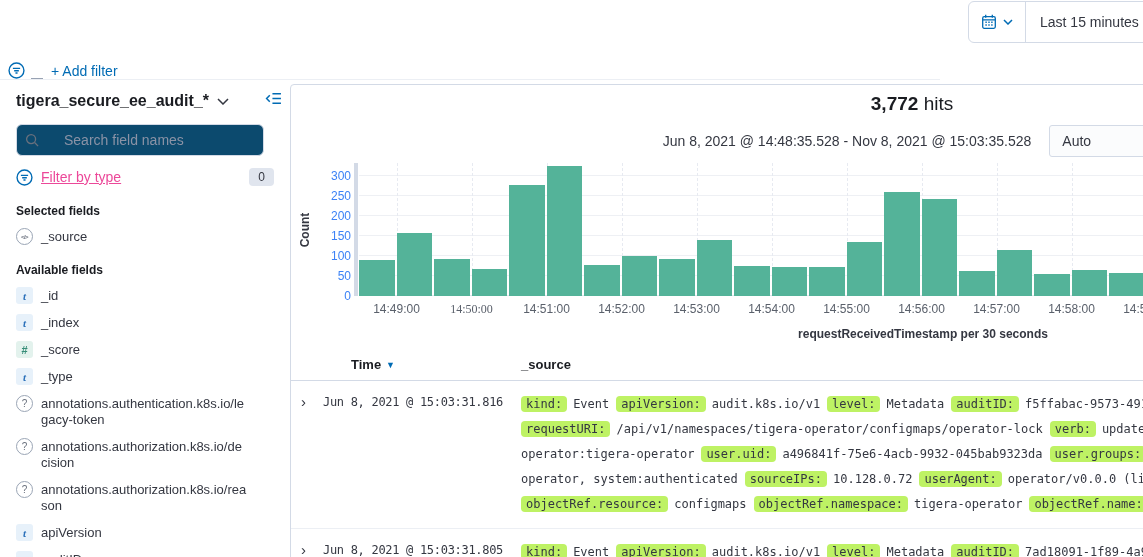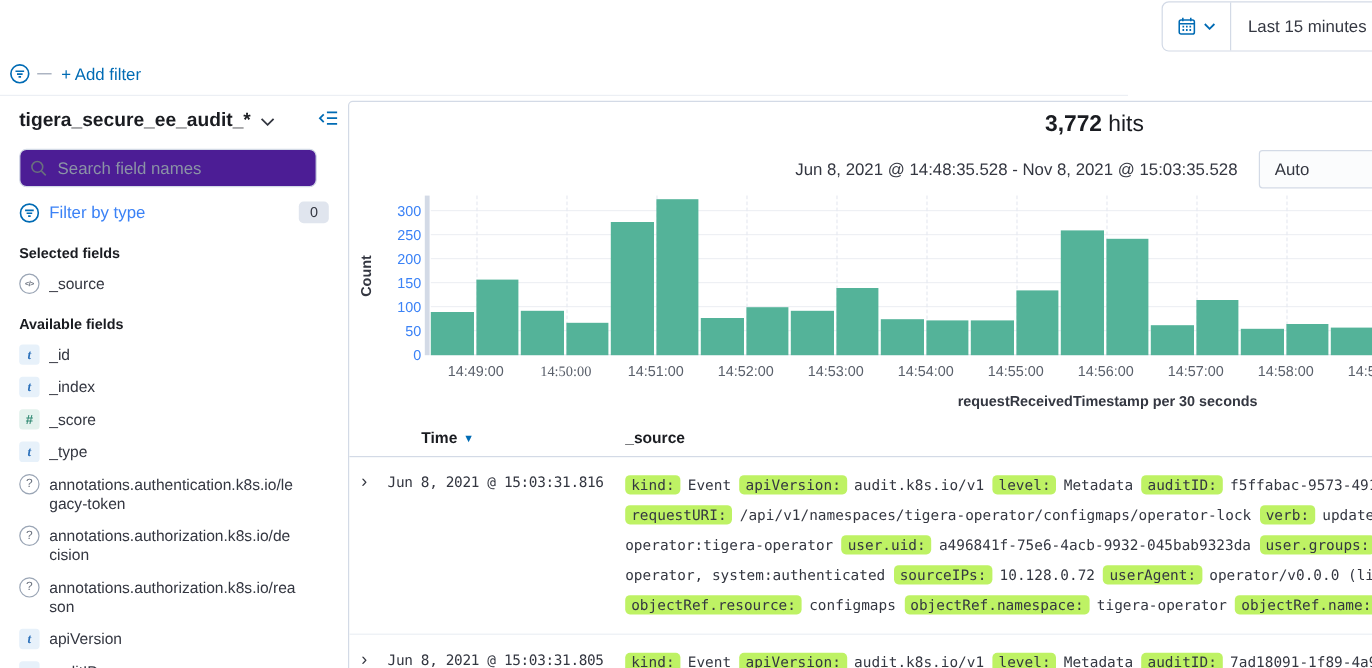--- a/index.html
+++ b/index.html
@@ -16,34 +16,34 @@
   .search-placeholder { color:#69707d; font-size:15px; flex:1; }
   .kql { color:#006BB4; font-size:14px; font-weight:500; padding:0 4px; cursor:pointer; }
   .datepicker { position:absolute; left:968px; top:1px; height:42px; width:260px;
     border:1px solid #d3dae6; border-radius:6px; display:flex; align-items:center; background:#fff; }
   .datebtn { display:flex; align-items:center; gap:6px; padding:0 12px; color:#006BB4;
     height:100%; border-right:1px solid #d3dae6; cursor:pointer; }
   .daterange { font-size:14px; color:#343741; padding:0 14px; }
 
   
   .filterbar { position:absolute; left:0; top:44px; width:940px; height:36px;
-    display:flex; align-items:center; padding:0 8px; border-bottom:1px solid #eceff4; }
+    display:flex; align-items:flex-end; padding:0 8px; border-bottom:1px solid #eceff4; }
   .filterdash { display:inline-block; width:12px; border-top:1px solid #98a2b3; margin:0 8px 0 6px; }
   .addfilter { color:#006BB4; font-size:14px; cursor:pointer; }
 
   
   .sidebar { position:absolute; left:0; top:80px; width:290px; height:477px; padding:12px 16px 0 16px; }
   .idx-row { display:flex; align-items:center; gap:8px; }
   .idx-title { font-size:16px; font-weight:bold; color:#1a1c21; }
   .collapse-btn { position:absolute; right:8px; top:10px; color:#006BB4; cursor:pointer; }
   .fieldsearch { margin-top:14px; width:248px; height:32px; border:1px solid #d3dae6; border-radius:6px;
-    display:flex; align-items:center; padding:7px 8px; gap:8px; background:#4c1d95; }
+    display:flex; align-items:center; padding:7px 8px; gap:24px; background:#0c4a6e; }
   .fieldsearch span { color:#8b93a6; font-size:14px; }
   .filtertype { margin-top:12px; display:flex; align-items:center; gap:8px; }
-  .filtertype .lbl { color:#3b82f6; font-size:14px; flex:1; cursor:pointer; }
+  .filtertype .lbl { color:#ec4899; font-size:14px; flex:1; cursor:pointer;text-decoration:underline; }
   .badge0 { background:#e0e5ee; color:#343741; font-size:12px; border-radius:4px;
     padding:2px 9px; font-weight:500; }
   .sec-label { font-size:12px; font-weight:bold; color:#1a1c21; margin-top:18px; }
   .fieldlist { margin-top:4px; }
   .field-row { display:flex; align-items:flex-start; gap:8px; margin-top:10px; cursor:pointer; }
   .field-name { font-size:13px; color:#343741; width:206px; word-break:break-all; line-height:16px; padding-top:1px; }
   .chip { width:17px; height:17px; border-radius:3px; font-size:11px; font-weight:bold;
     display:flex; align-items:center; justify-content:center; flex:none; }
   .chip.string { background:#e7f1fa; color:#2b70ba; font-style:italic; font-family:"Liberation Serif",serif; }
   .chip.number { background:#e3f2ed; color:#368d77; font-style:normal; }

